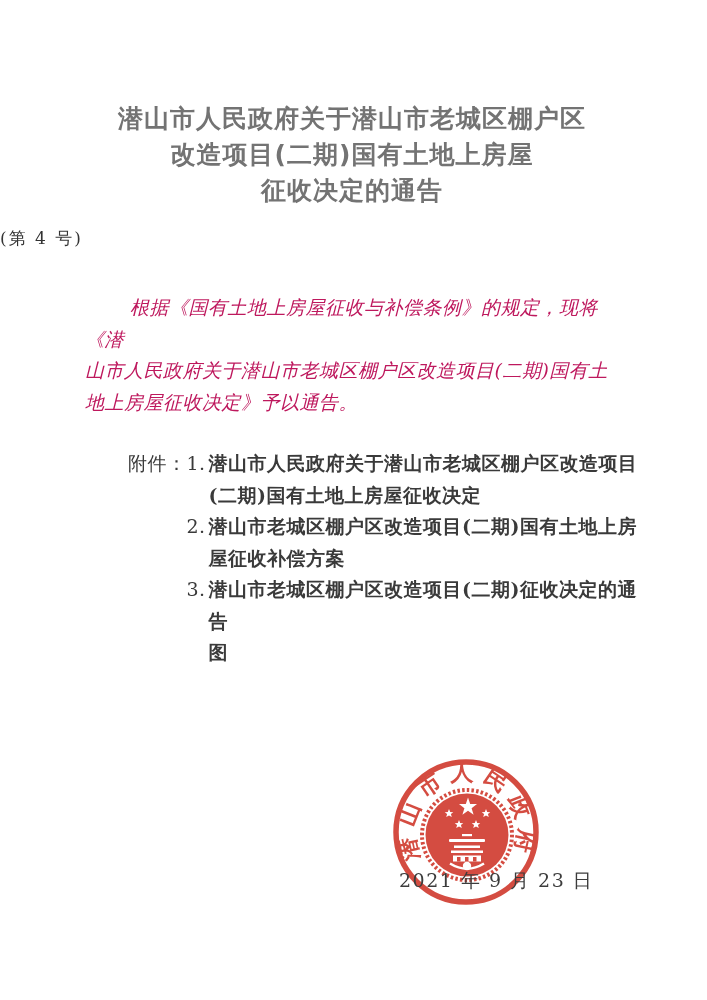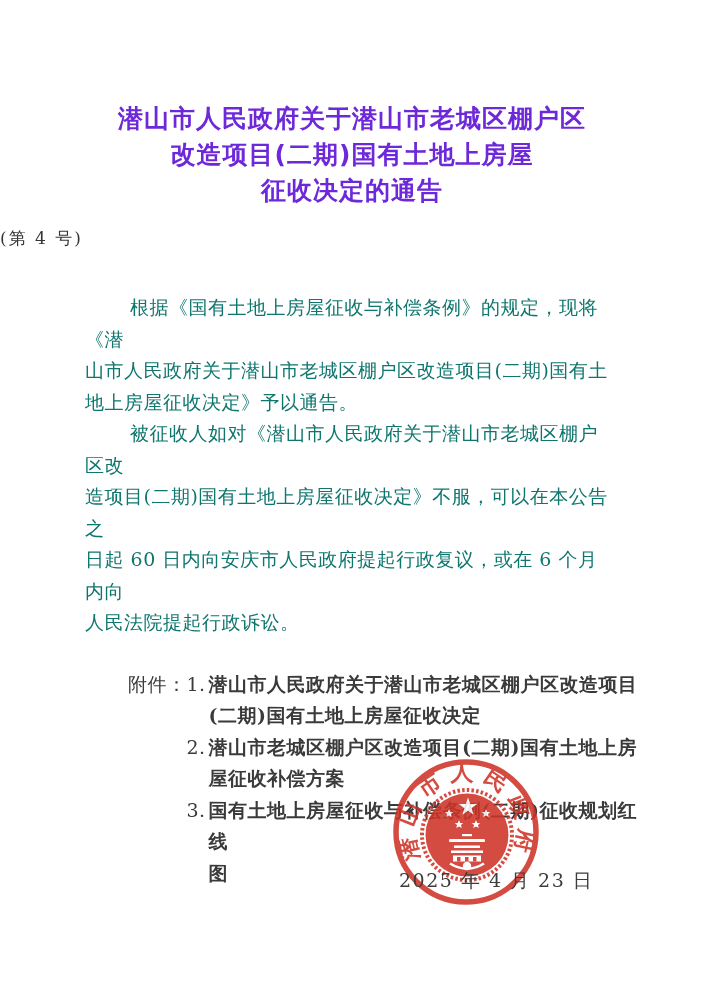--- a/index.html
+++ b/index.html
@@ -12,37 +12,38 @@
   .page { position:absolute; inset:0; background:#ffffff; }
 
   .doc-title {
     margin:101px 88px 0 85px;
     text-align:center;
     font-family:"DejaVu Sans", sans-serif;
     font-weight:700;
     font-size:25px;
     line-height:36px;
     letter-spacing:1px;
-    color:#6d28d9;
+    color:#737373;
     white-space:pre-line;
   }
   .doc-number {
     margin-top:16px;
     text-align:left;
     font-size:17px;
     line-height:27px;
     letter-spacing:2px;
     color:#333333;
   }
   .body-text {
     margin:40px 92px 0 85px;
     font-size:19px;
     line-height:31.5px;
     letter-spacing:0.5px;
-    color:#0f766e;
+    color:#be185d;
+    font-style:italic;
   }
   .body-text p { margin:0; text-indent:45px; white-space:pre-line; }
 
   .attachments {
     display:flex;
     margin:30px 60px 0 128px;
     font-size:19px;
     line-height:31.5px;
     letter-spacing:0.5px;
     color:#3a3a3a;
@@ -86,42 +87,38 @@
   <h1 class="doc-title">潜山市人民政府关于潜山市老城区棚户区
 改造项目(二期)国有土地上房屋
 征收决定的通告</h1>
 
   <div class="doc-number">(第 4 号)</div>
 
   <div class="body-text">
     <p>根据《国有土地上房屋征收与补偿条例》的规定，现将《潜
 山市人民政府关于潜山市老城区棚户区改造项目(二期)国有土
 地上房屋征收决定》予以通告。</p>
-    <p>被征收人如对《潜山市人民政府关于潜山市老城区棚户区改
-造项目(二期)国有土地上房屋征收决定》不服，可以在本公告之
-日起 60 日内向安庆市人民政府提起行政复议，或在 6 个月内向
-人民法院提起行政诉讼。</p>
   </div>
 
   <div class="attachments">
     <span class="attachments-label">附件：</span>
     <ol class="attachment-list">
       <li class="attachment-item">
         <span class="attachment-num">1.</span>
         <span class="attachment-text">潜山市人民政府关于潜山市老城区棚户区改造项目
 (二期)国有土地上房屋征收决定</span>
       </li>
       <li class="attachment-item">
         <span class="attachment-num">2.</span>
         <span class="attachment-text">潜山市老城区棚户区改造项目(二期)国有土地上房
 屋征收补偿方案</span>
       </li>
       <li class="attachment-item">
         <span class="attachment-num">3.</span>
-        <span class="attachment-text">国有土地上房屋征收与补偿条例(二期)征收规划红线
+        <span class="attachment-text">潜山市老城区棚户区改造项目(二期)征收决定的通告
 图</span>
       </li>
     </ol>
   </div>
 
   <svg class="seal" viewBox="0 0 152 152" xmlns="http://www.w3.org/2000/svg">
 
     <circle cx="76" cy="76" r="70" stroke-width="5.5" class="srs"></circle>
 
     <defs>
@@ -153,15 +150,15 @@
         <rect x="67" y="101" width="3.5" height="4.5" class="sr"></rect>
         <rect x="75" y="101" width="3.5" height="4.5" class="sr"></rect>
         <rect x="83" y="101" width="3.5" height="4.5" class="sr"></rect>
       </g>
 
       <circle cx="77" cy="110" r="4.2" class="wh"></circle>
       <path d="M60 107.5 Q77 118 94 107.5" stroke="#ffffff" stroke-width="2.5" fill="none"></path>
     </g>
   </svg>
 
-  <div class="date-line">2025 年 4 月 23 日</div>
+  <div class="date-line">2021 年 9 月 23 日</div>
 
 </div>
 
 </body></html>

